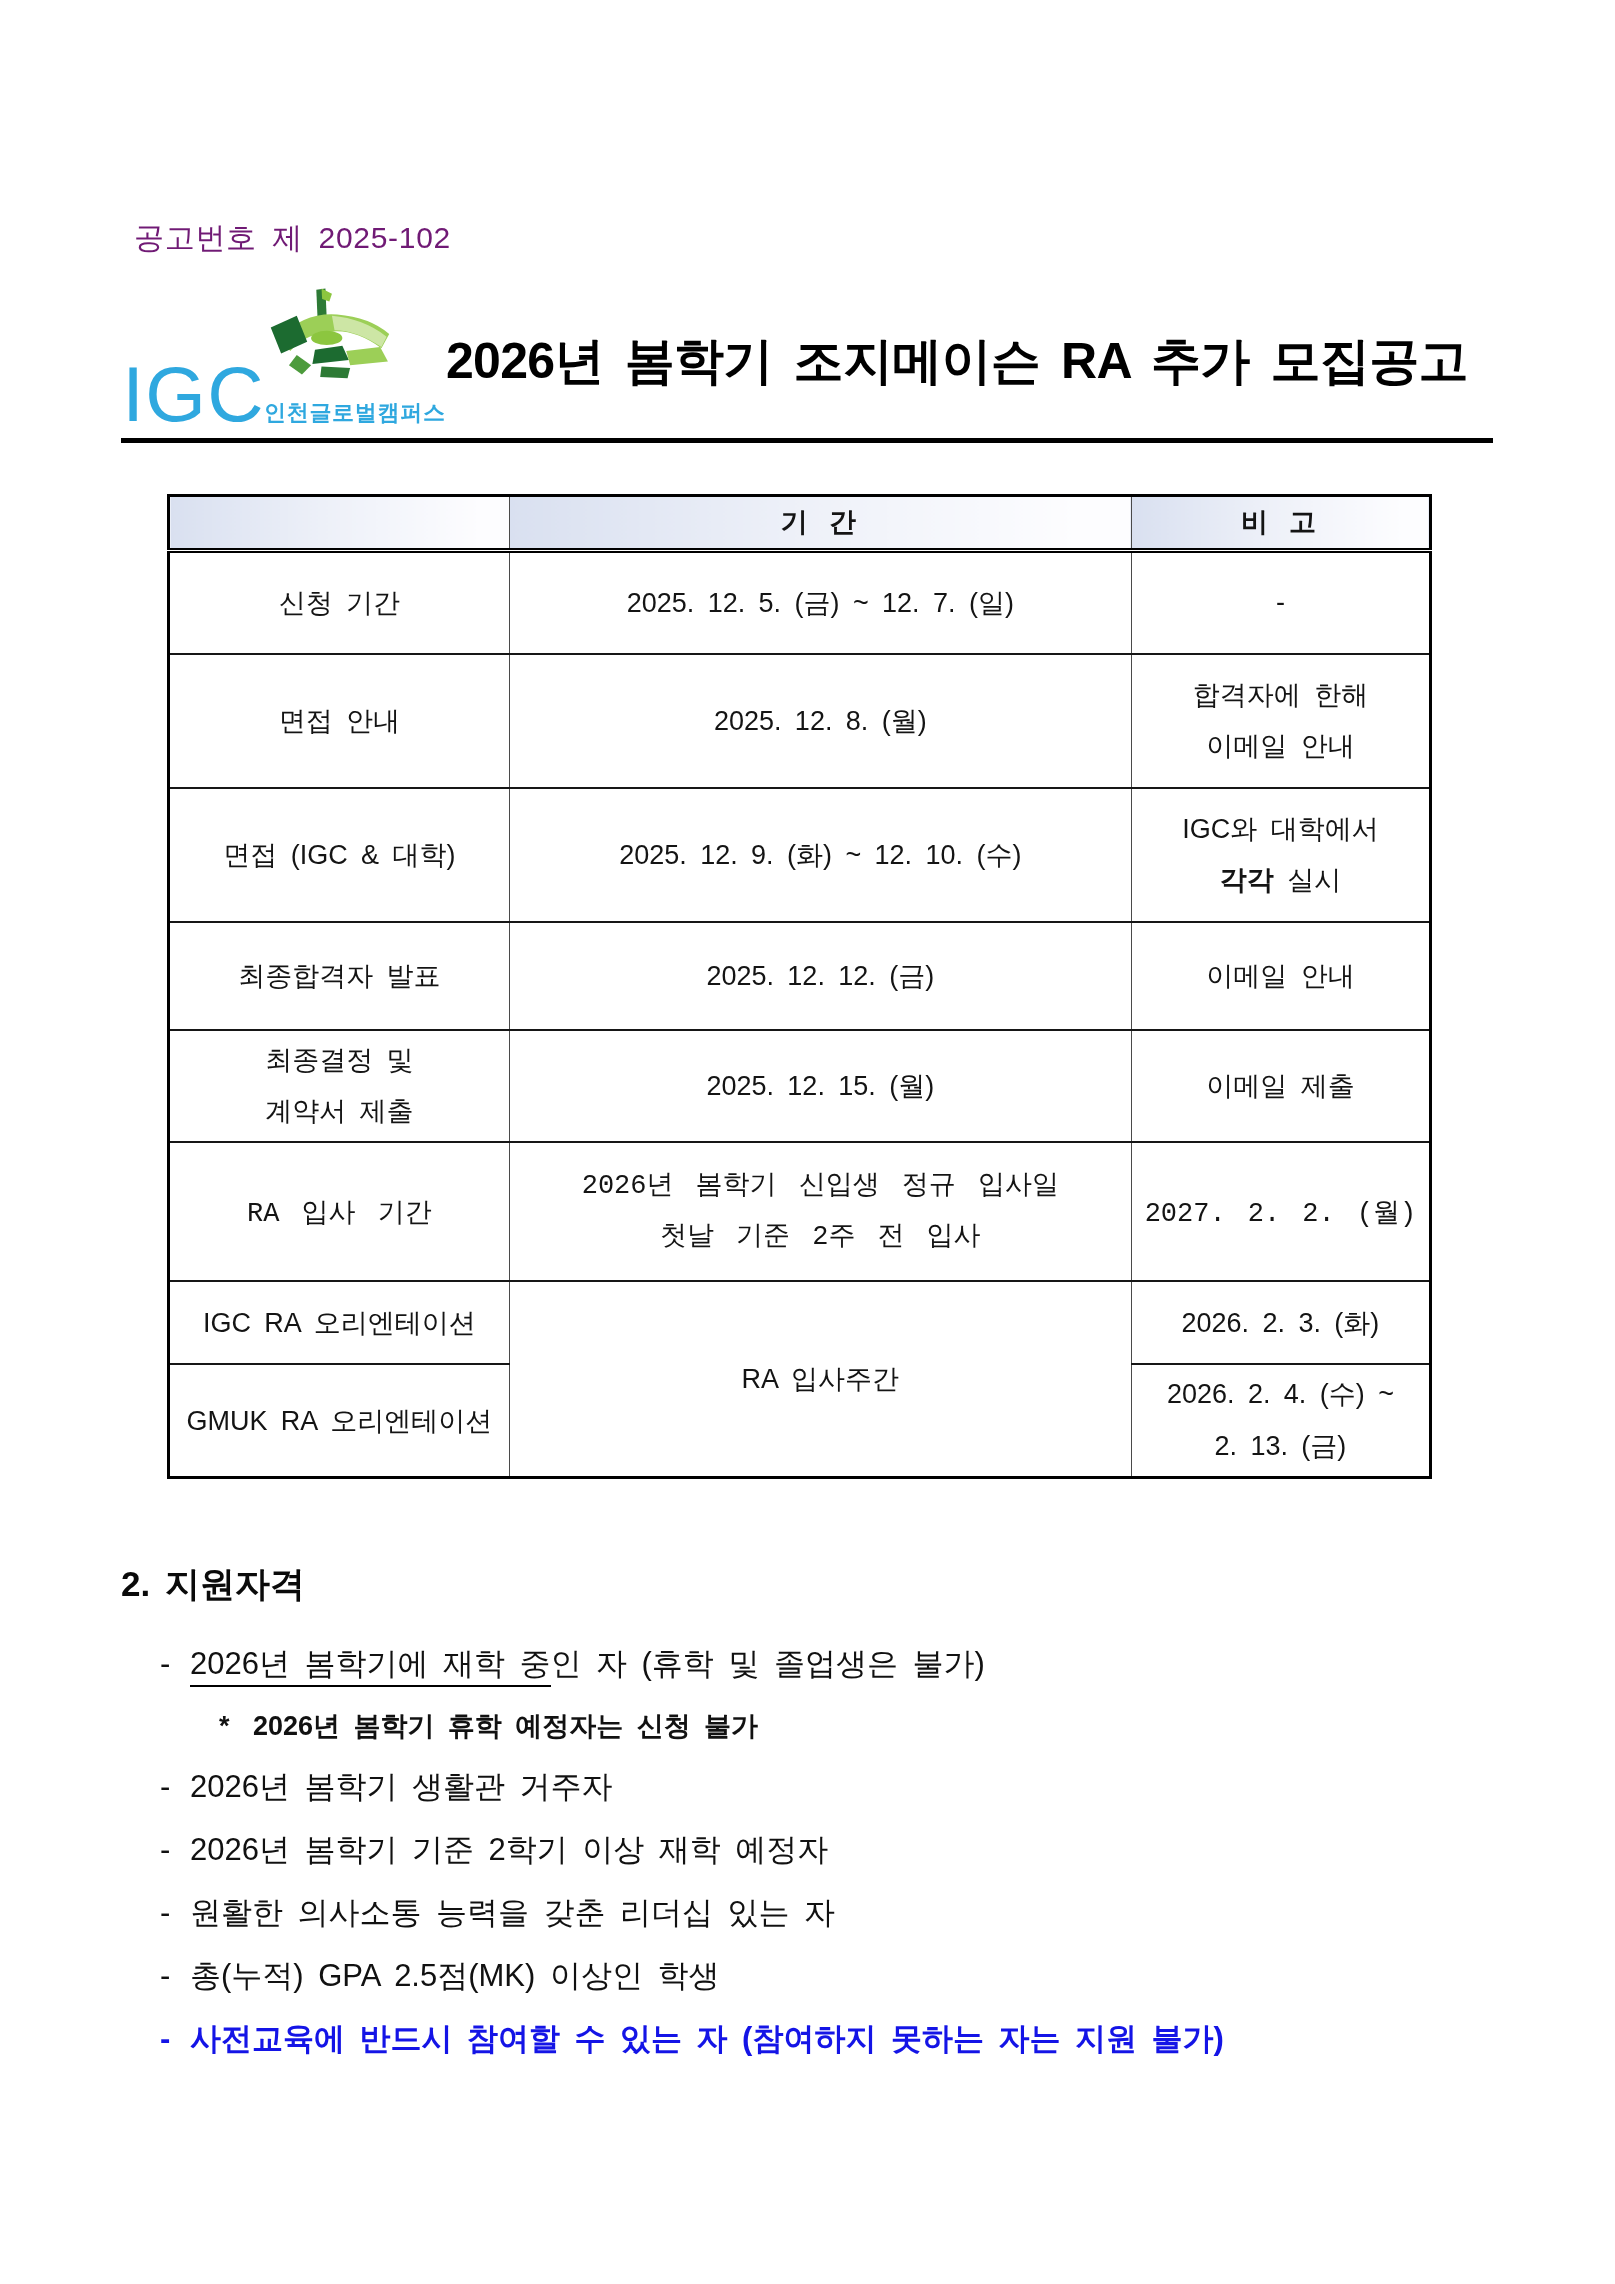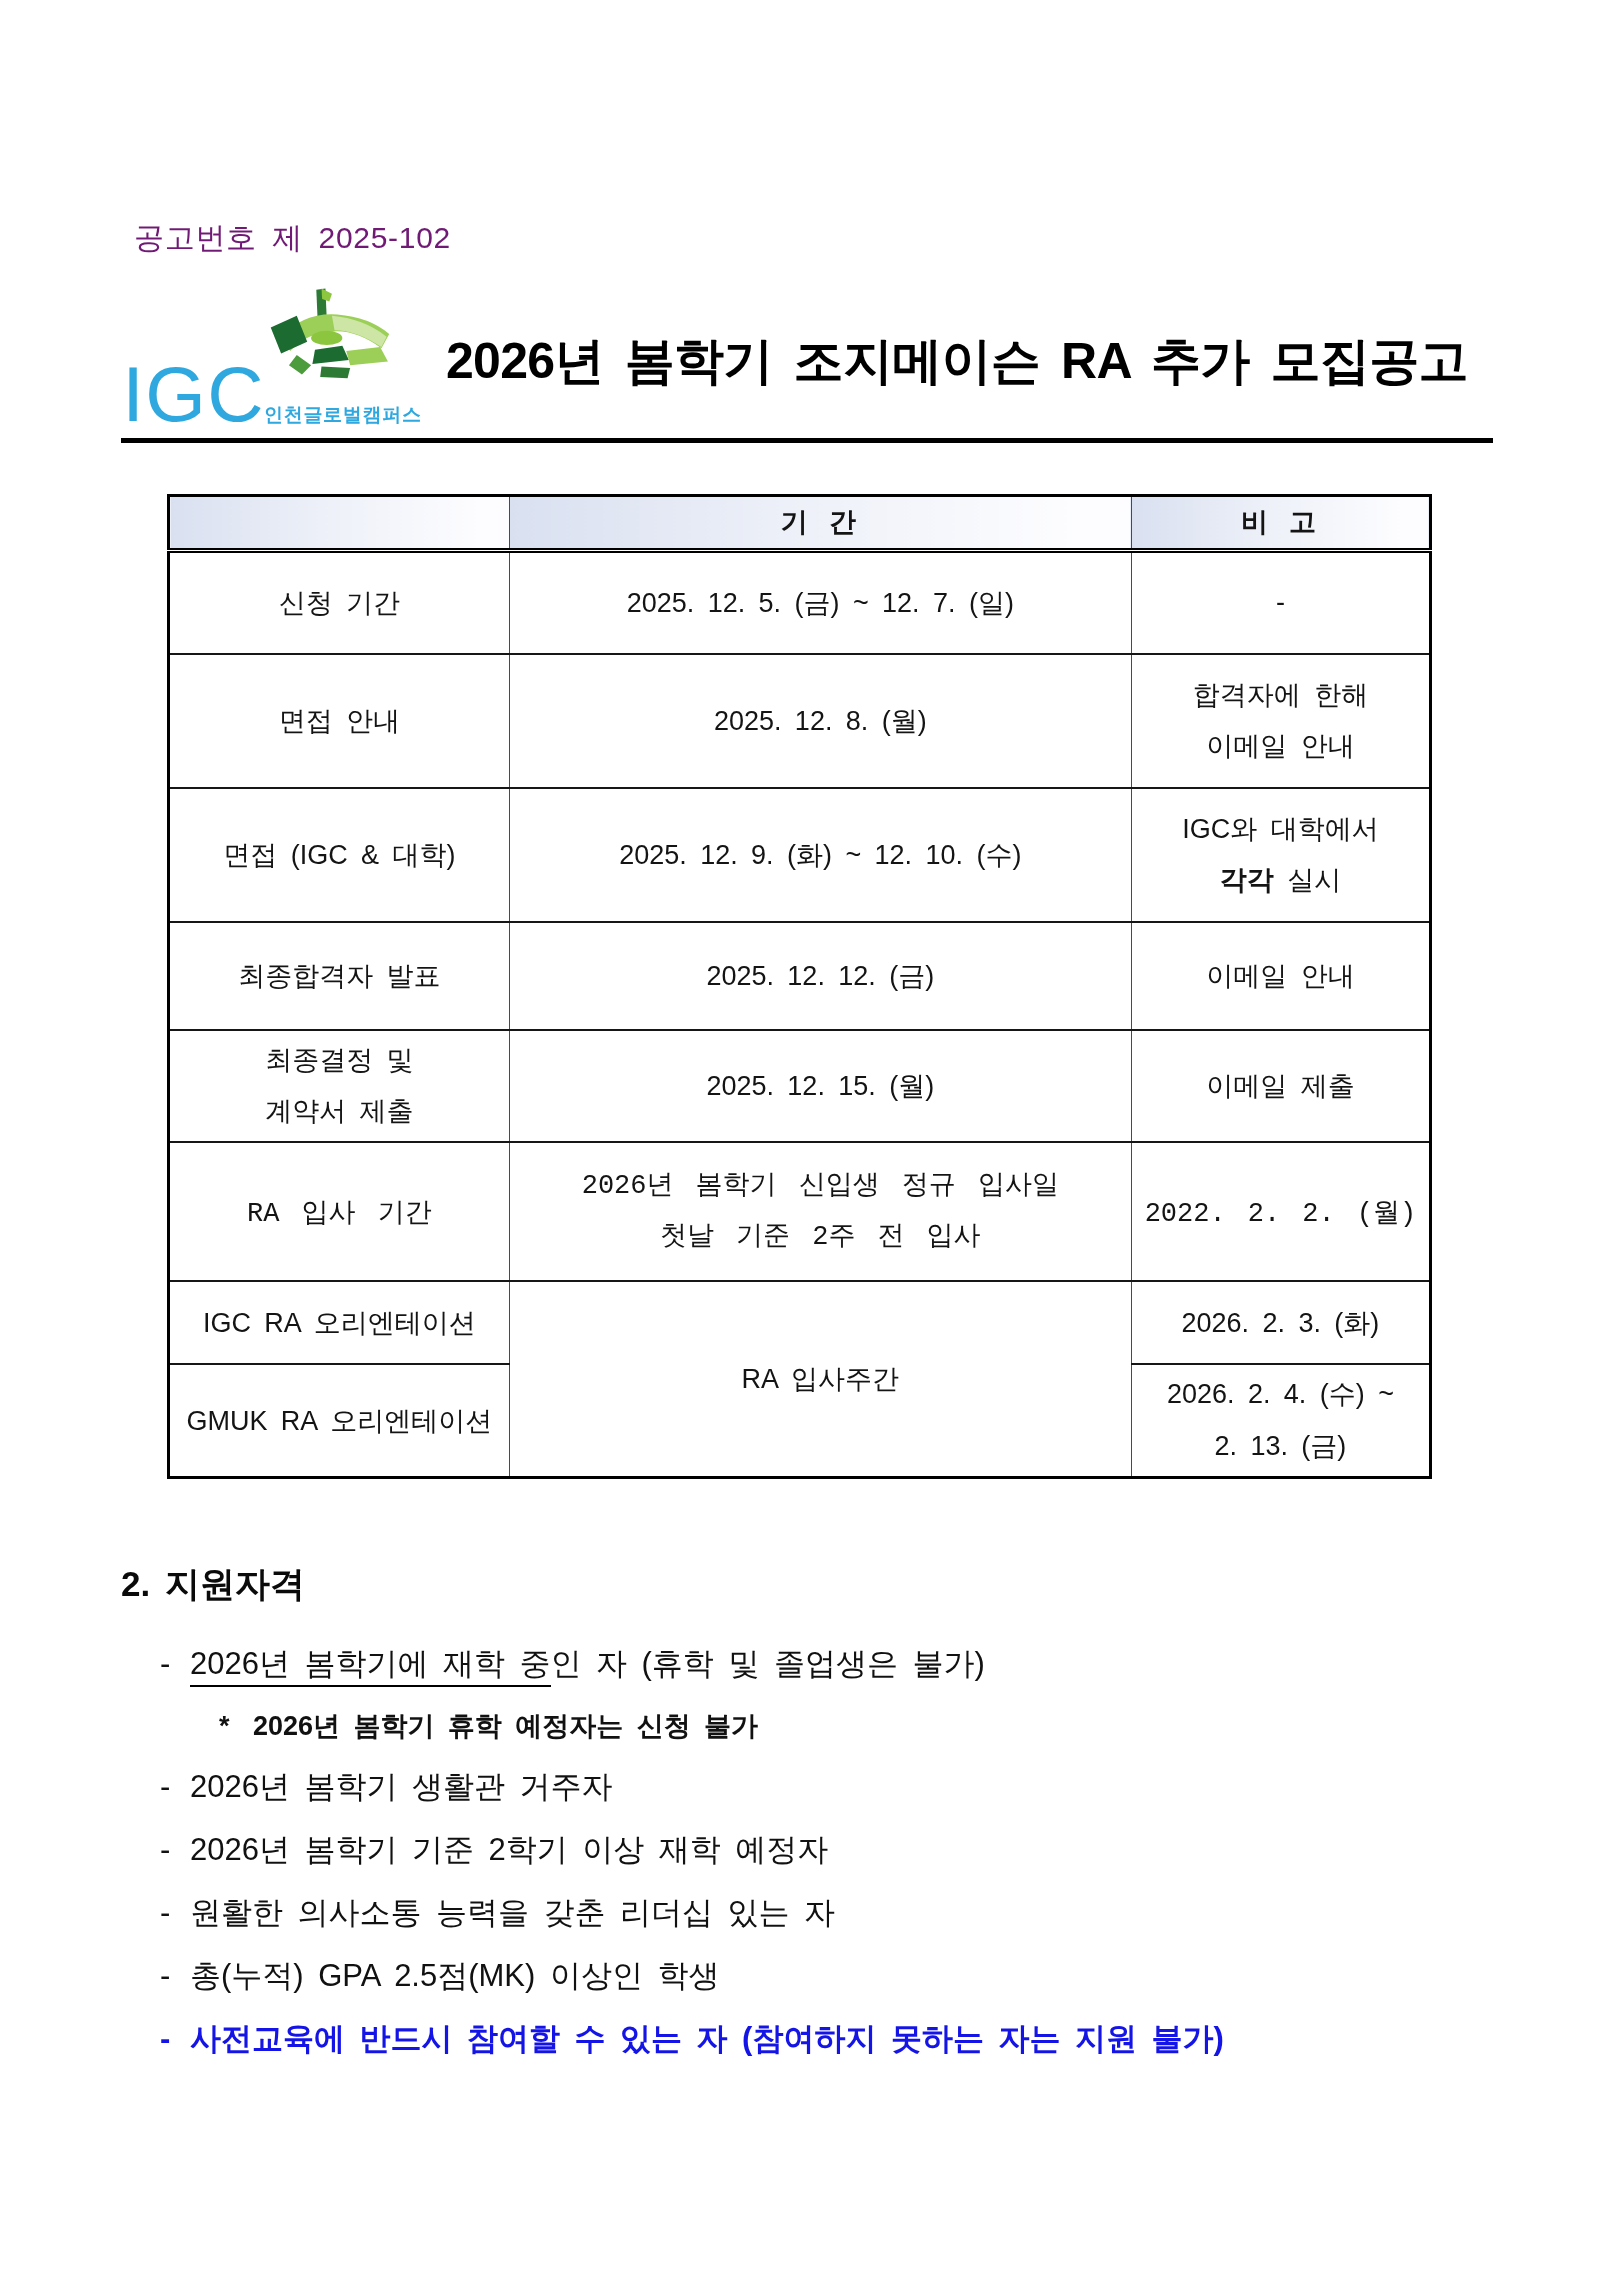--- a/index.html
+++ b/index.html
@@ -24,21 +24,21 @@
   }
   .logo { position: relative; width: 290px; height: 136px; flex: 0 0 auto; }
   .logo-acronym {
     position: absolute; left: 1.3px; bottom: -3.9px;
     font-size: 78px; line-height: 1; font-weight: 500;
     color: #2FA8DF; letter-spacing: 1.3px;
   }
   .logo-art { position: absolute; left: 138px; top: -6.5px; width: 140px; height: 98px; }
   .logo-subtitle {
     position: absolute; left: 143px; bottom: 1.3px;
-    font-size: 19px; font-weight: 600; color: #2FA8DF; letter-spacing: 0.7px;
+    font-size: 22px; font-weight: 600; color: #2FA8DF; letter-spacing: 0.7px;
     white-space: nowrap;
   }
   .doc-title {
     flex: 1 1 auto; text-align: center;
     font-size: 50px; font-weight: 800; letter-spacing: -0.7px; word-spacing: 7.8px;
     color: #000; padding-left: 9.8px; white-space: nowrap;
   }
   .rule { margin-top: 9px; height: 4.6px; background: #000; }
 
   
@@ -169,21 +169,21 @@
       <tr class="r5">
         <td class="ml">최종결정 및
 계약서 제출</td>
         <td>2025. 12. 15. (월)</td>
         <td>이메일 제출</td>
       </tr>
       <tr class="r6">
         <td>RA 입사 기간</td>
         <td class="ml">2026년 봄학기 신입생 정규 입사일
 첫날 기준 2주 전 입사</td>
-        <td>2022. 2. 2. (월)</td>
+        <td>2027. 2. 2. (월)</td>
       </tr>
       <tr class="r7">
         <td>IGC RA 오리엔테이션</td>
         <td rowspan="2">RA 입사주간</td>
         <td>2026. 2. 3. (화)</td>
       </tr>
       <tr class="r8">
         <td>GMUK RA 오리엔테이션</td>
         <td class="ml">2026. 2. 4. (수) ~
 2. 13. (금)</td>

